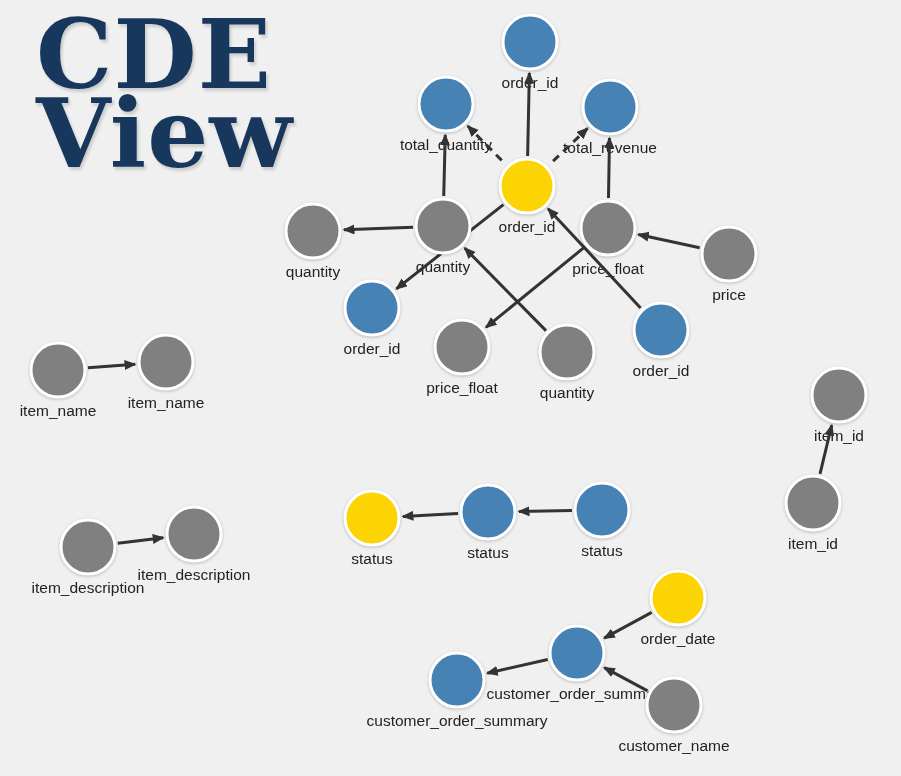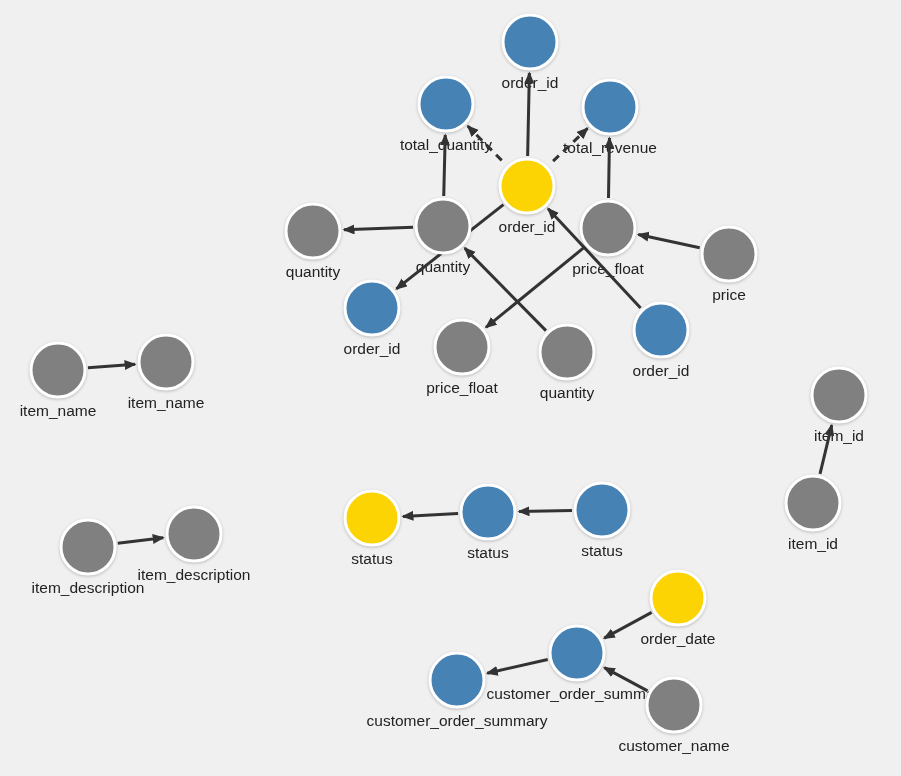--- a/index.html
+++ b/index.html
@@ -107,13 +107,17 @@
         <circle cx="488" cy="512" r="27" fill="#4682B4" stroke="#FFFFFF" class="node"></circle>
         <circle cx="602" cy="510" r="27" fill="#4682B4" stroke="#FFFFFF" class="node"></circle>
         <circle cx="678" cy="598" r="27" fill="#FCD303" stroke="#FFFFFF" class="node"></circle>
         <circle cx="577" cy="653" r="27" fill="#4682B4" stroke="#FFFFFF" class="node"></circle>
         <circle cx="457" cy="680" r="27" fill="#4682B4" stroke="#FFFFFF" class="node"></circle>
         <circle cx="674" cy="705" r="27" fill="#808080" stroke="#FFFFFF" class="node"></circle>
         <circle cx="839" cy="395" r="27" fill="#808080" stroke="#FFFFFF" class="node"></circle>
         <circle cx="813" cy="503" r="27" fill="#808080" stroke="#FFFFFF" class="node"></circle>
       </g>
     </svg>
+  <div class="title" style="color: rgb(23, 55, 93);">
+    <div>CDE</div>
+    <div>View</div>
+  </div>
 </div>
 
 </body></html>

